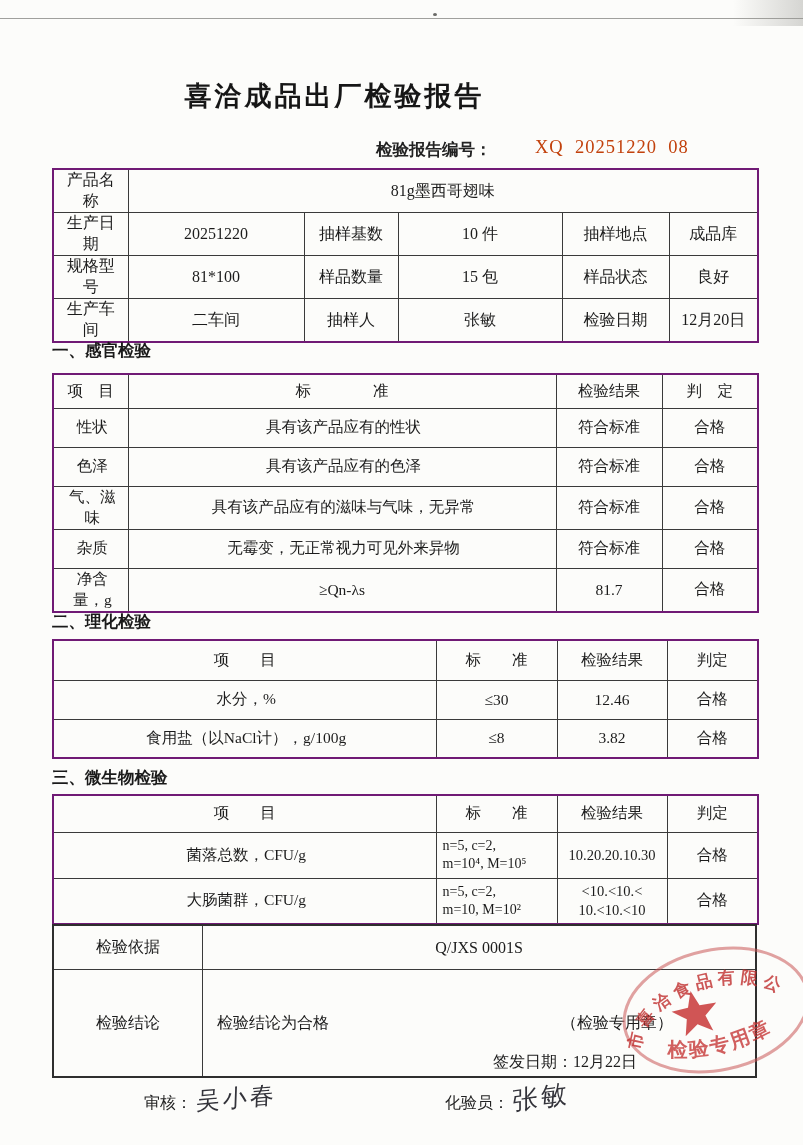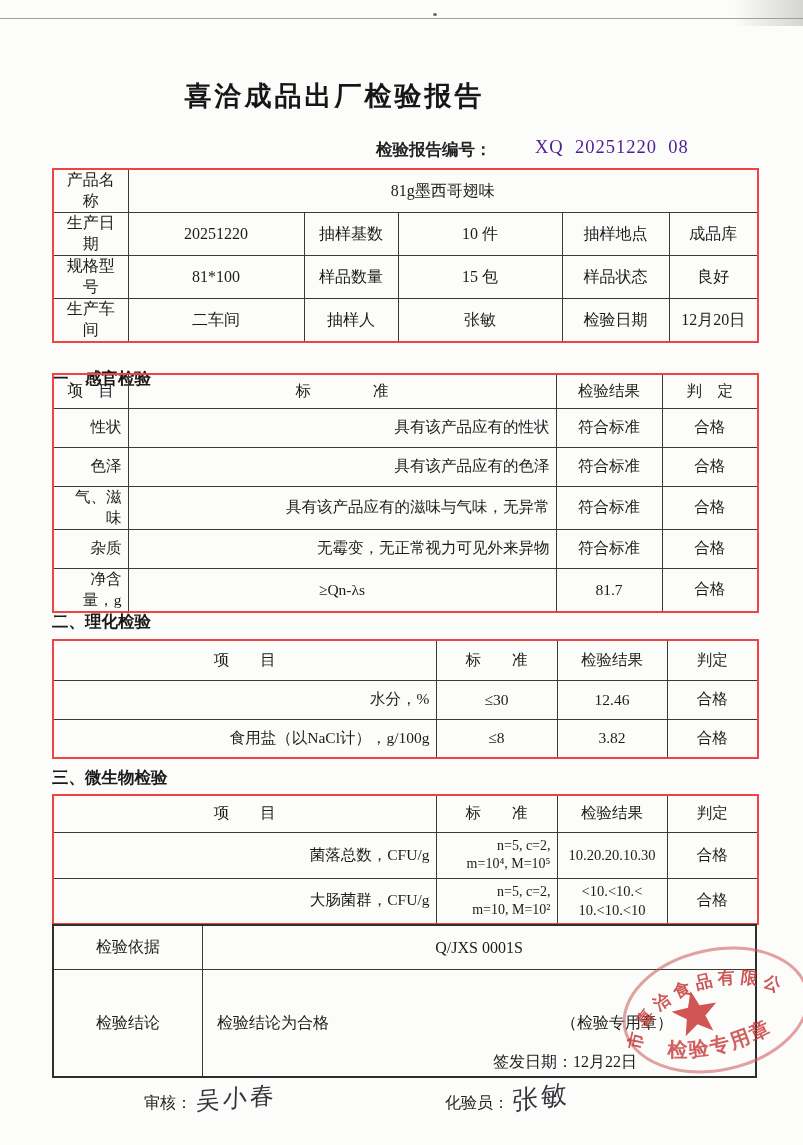--- a/index.html
+++ b/index.html
@@ -11,43 +11,43 @@
   .sans{font-family:"Liberation Sans","DejaVu Sans",sans-serif;}
   
   .scanline{position:absolute;left:0;top:18px;width:803px;height:1px;background:#8f8f8c;opacity:.85;}
   .corner-shade{position:absolute;right:0;top:0;width:70px;height:26px;
     background:linear-gradient(to left, rgba(150,150,145,.38), rgba(150,150,145,0));}
   .speck{position:absolute;background:#6a6a66;border-radius:50%;}
   
   .title{position:absolute;left:0;top:78px;width:669px;text-align:center;
     font-size:27px;font-weight:bold;letter-spacing:3px;color:#161616;}
   .repno-label{position:absolute;left:376px;top:139px;font-size:16.5px;font-weight:bold;color:#222;}
-  .repno-value{position:absolute;left:535px;top:137px;font-size:18.5px;letter-spacing:1px;white-space:pre;color:#4c1d95;}
-  
-  table{border-collapse:collapse;table-layout:fixed;border:2px solid #ef4444;background:transparent;}
+  .repno-value{position:absolute;left:535px;top:137px;font-size:18.5px;letter-spacing:1px;white-space:pre;color:#c2410c;}
+  
+  table{border-collapse:collapse;table-layout:fixed;border:2px solid #701a75;background:transparent;}
   td,th{border:1.6px solid #3a3a3a;font-weight:normal;font-size:15.5px;
     padding:0 6px;overflow:hidden;color:#1c1c1c;}
   .c{text-align:center;}
-  .l{text-align:right;padding-left:9px;}
+  .l{text-align:center;padding-left:9px;}
   .info-table{position:absolute;left:52px;top:168px;width:705px;}
   .info-table td{font-size:16px;}
   .info-table tr{height:40px;}
   .info-table tr.r1{height:42px;}
   .t1{position:absolute;left:52px;top:373px;width:705px;}
   .t1 tr.hd{height:34px;}
   .t1 tr{height:39px;}
   .t2{position:absolute;left:52px;top:639px;width:705px;}
   .t2 tr.hd{height:40px;}
   .t2 tr{height:39px;}
   .t3{position:absolute;left:52px;top:794px;width:705px;}
   .t3 tr.hd{height:37px;}
   .t3 tr{height:46px;}
   .heading{position:absolute;left:52px;font-size:16.5px;font-weight:bold;
     font-family:"Liberation Sans","DejaVu Sans",sans-serif;color:#1a1a1a;}
-  .std2{font-size:14px;line-height:18px;text-align:right;display:block;}
+  .std2{font-size:14px;line-height:18px;text-align:left;display:block;}
   .res2{font-size:14.5px;line-height:19px;text-align:center;display:block;}
   
   .btable{position:absolute;left:52px;top:924px;width:705px;height:154px;
     border:2px solid #2e2e2e;box-sizing:border-box;
     display:grid;grid-template-columns:149px 1fr;grid-template-rows:44px 1fr;}
   .bcell{display:flex;align-items:center;justify-content:center;font-size:16px;box-sizing:border-box;}
   .b-r{border-right:1.6px solid #3a3a3a;}
   .b-b{border-bottom:1.6px solid #3a3a3a;}
   .concl-cell{position:relative;display:block;}
   .concl-line{position:absolute;font-size:16px;white-space:pre;}
@@ -106,21 +106,21 @@
       <td class="c">生产车间</td>
       <td class="c">二车间</td>
       <td class="c">抽样人</td>
       <td class="c">张敏</td>
       <td class="c">检验日期</td>
       <td class="c">12月20日</td>
     </tr>
   </tbody>
     </table>
 
-  <div class="heading" style="top:340px;margin-top:28px;">一、感官检验</div>
+  <div class="heading" style="top:340px;">一、感官检验</div>
   <table class="t1">
     <colgroup>
         <col style="width:75px">
         <col style="width:428px">
         <col style="width:106px">
         <col style="width:96px">
       </colgroup>
     <tbody>
         <tr class="hd">
       <th class="c">项　目</th>

